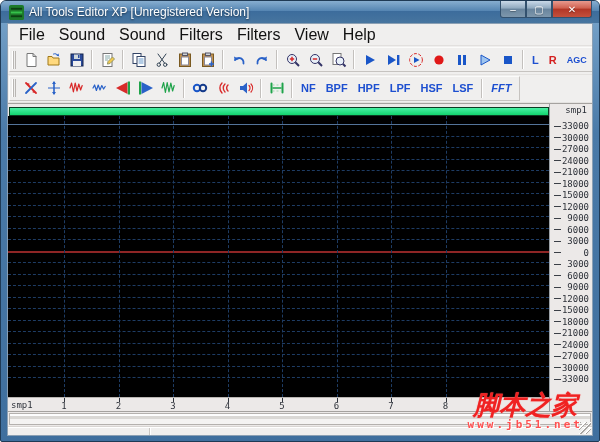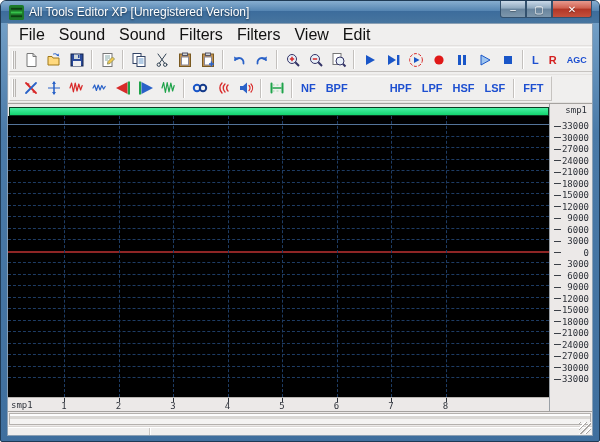--- a/index.html
+++ b/index.html
@@ -91,21 +91,21 @@
   </div>
 
   <div class="client">
     <div class="menubar" id="menubar">
         <div class="menu-item">File</div>
         <div class="menu-item">Sound</div>
         <div class="menu-item">Sound</div>
         <div class="menu-item">Filters</div>
         <div class="menu-item">Filters</div>
         <div class="menu-item">View</div>
-        <div class="menu-item">Edit</div>
+        <div class="menu-item">Help</div>
       </div>
 
     <div class="toolrow">
       <div class="toolband" id="toolbar-main">
         <span class="grip"></span>
       <div class="tbtn">
             <span style="display: flex;">
               <svg viewBox="0 0 16 16">
                 <path d="M4 1.5h6l3 3v10H4z" fill="#fff" stroke="#777"></path>
                 <path d="M10 1.5v3h3" fill="none" stroke-linecap="round" stroke-linejoin="round" stroke="#777"></path>
@@ -373,26 +373,26 @@
                 <path d="M2.5 3.5v9M13.5 3.5v9" fill="none" stroke-linecap="round" stroke-linejoin="round" stroke="#1fa34a" stroke-width="2"></path>
                 <path d="M3.5 8h9" stroke="#1fa34a" stroke-width="1.4"></path>
                 <path d="M3.5 5h9" stroke="#9ed9ae" stroke-dasharray="2 2"></path>
                 <path d="M3.5 11h9" stroke="#9ed9ae" stroke-dasharray="2 2"></path>
               </svg>
             </span>
           </div>
           <span class="tsep"></span>
           <div class="tbtn-text" style="color: rgb(29, 79, 208);">NF</div>
           <div class="tbtn-text" style="color: rgb(29, 79, 208);">BPF</div>
-          <div class="tbtn-text" style="color: rgb(29, 79, 208); margin-left: 32px;">HPF</div>
+          <div class="tbtn-text" style="color: rgb(29, 79, 208);">HPF</div>
           <div class="tbtn-text" style="color: rgb(29, 79, 208);">LPF</div>
           <div class="tbtn-text" style="color: rgb(29, 79, 208);">HSF</div>
           <div class="tbtn-text" style="color: rgb(29, 79, 208);">LSF</div>
           <span class="tsep"></span>
-          <div class="tbtn-text" style="color: rgb(29, 79, 208);">FFT</div>
+          <div class="tbtn-text" style="color: rgb(29, 79, 208); font-style: italic;">FFT</div>
         </div>
     </div>
 
     <div class="editor">
       <div class="wave-col">
         <div class="pos-bar"></div>
         <div class="wave-canvas" id="wave-canvas">
             <div class="hgrid solid" style="top: 8px;"></div>
             <div class="hgrid" style="top: 19.5px;"></div>
             <div class="hgrid" style="top: 31px;"></div>
@@ -546,13 +546,17 @@
         <div class="track"></div>
       </div>
 
     <div class="statusbar">
       <div class="status-panel p1"></div>
       <div class="status-panel p2"></div>
       <div class="resize-grip"></div>
     </div>
   </div>
 
+  <div class="watermark">
+    <div class="wm-title">脚本之家</div>
+    <div class="wm-url">www.jb51.net</div>
+  </div>
 </div>
 
 </body></html>

